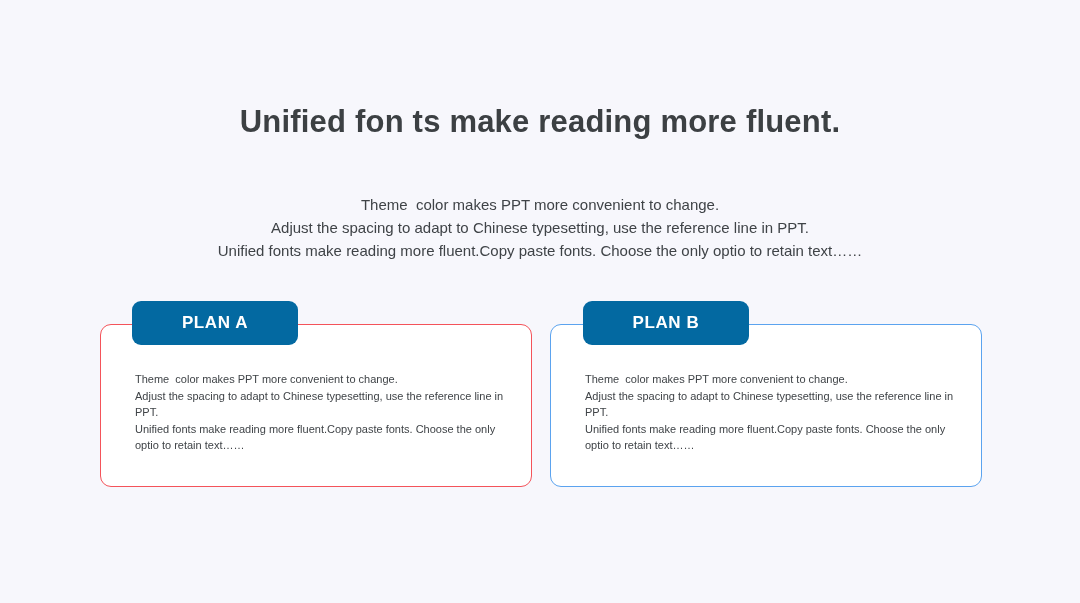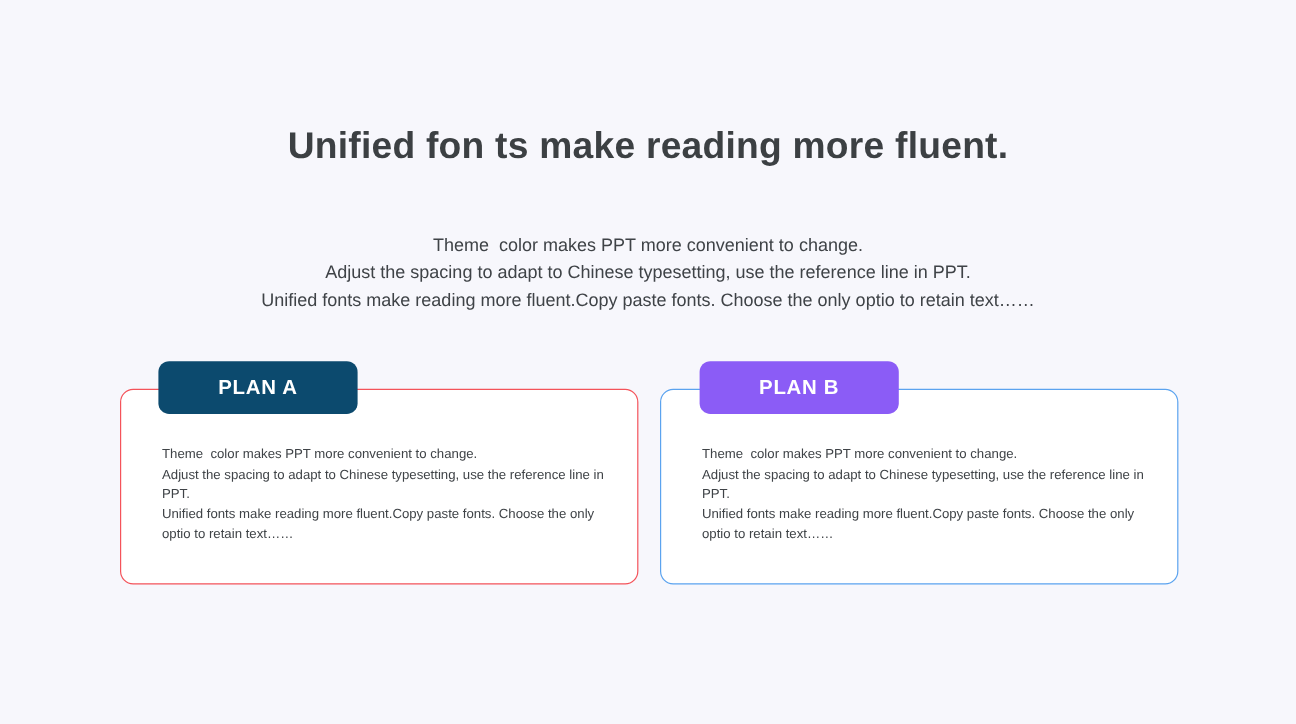--- a/index.html
+++ b/index.html
@@ -80,25 +80,25 @@
     font-weight: bold;
     letter-spacing: 0.6px;
     display: flex;
     align-items: center;
     justify-content: center;
     box-sizing: border-box;
     z-index: 5;
   }
   .badge-a {
     left: 132px;
-    background: #0c4a6e;
+    background: #0369a1;
   }
   .badge-b {
     left: 583px;
-    background: #8b5cf6;
+    background: #0369a1;
   }
 
   
   .card-body {
     position: absolute;
     top: 46px;
     left: 34px;
     width: 374px;
     color: #3f4347;
   }

